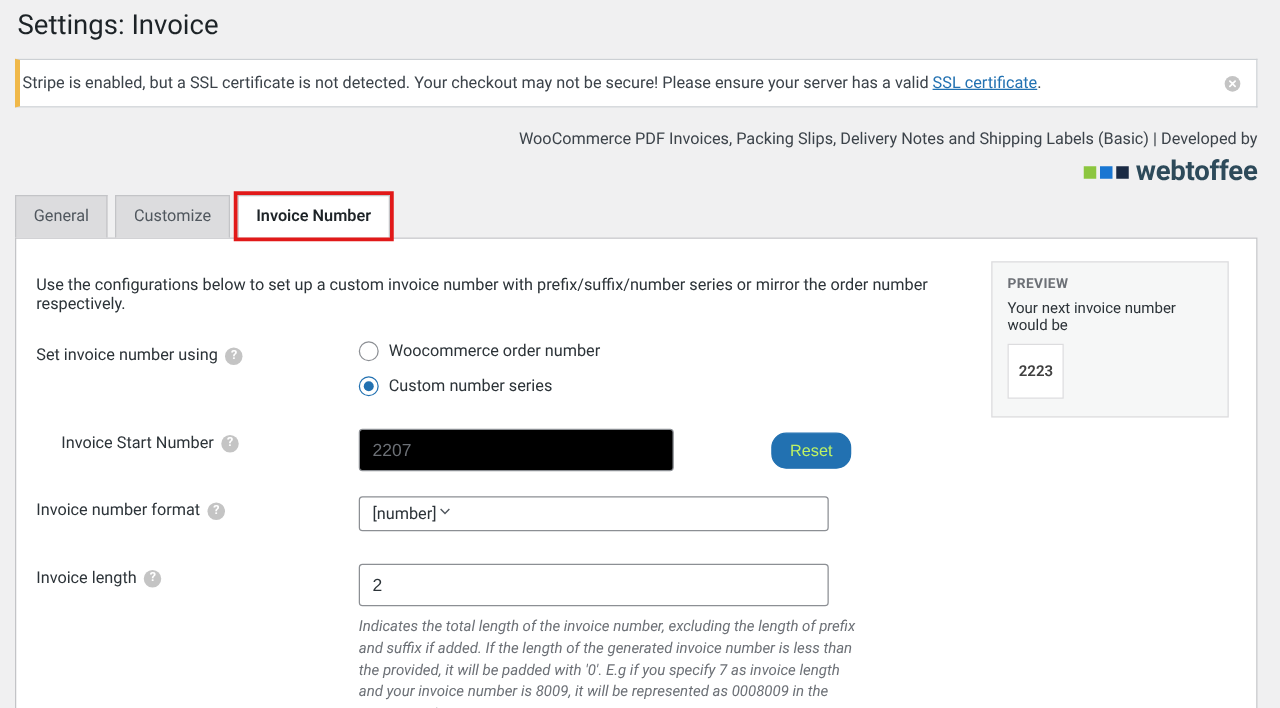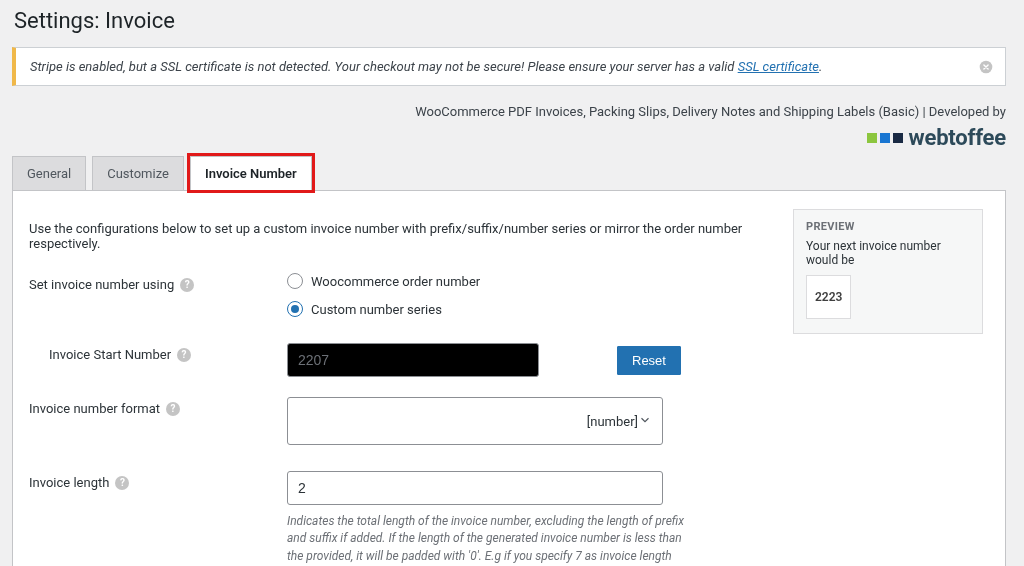--- a/index.html
+++ b/index.html
@@ -14,26 +14,25 @@
   font-size: 22px;
   font-weight: 400;
   color: #1d2327;
   margin-bottom: 14px;
   padding-left: 2px;
 }
 .alert-bar {
   background: #fff;
   border: 1px solid #ccd0d4;
   border-left: 4px solid #f0b849;
-  padding: 11px 14px;
+  padding: 11px 2px;
   margin-bottom: 18px;
   position: relative;
   font-size: 13px;
   color: #3c434a;
-  font-style: italic;
 }
 .alert-bar a { color: #2271b1; text-decoration: underline; }
 .alert-close {
   position: absolute;
   right: 10px;
   top: 50%;
   transform: translateY(-50%);
   width: 18px; height: 18px;
   color: #7c7f83;
   cursor: pointer;
@@ -128,26 +127,26 @@
 .radio.checked { border-color:#2271b1; }
 .radio.checked::after { content:""; width:8px; height:8px; border-radius:50%; background:#2271b1; display:block;}
 
 .start-row { display:flex; align-items:center; gap:78px; }
 .text-input {
   border:1px solid #8c8f94; border-radius:3px; padding:6px 10px;
   font-size:14px; color:#2c3338; width:252px; height:34px;
 }
 .text-input.disabled { background:#000000; color:#6c7076; }
 .btn {
-  background:#2271b1; color:#ffffff; border:1px solid #2271b1; border-radius:1px;
+  background:#2271b1; color:#bef264; border:1px solid #2271b1; border-radius:12px;
   padding:6px 14px; font-size:13px; cursor:pointer;
 }
 .select-wrap {
-  border:1px solid #8c8f94; border-radius:3px; height:48px; width:376px;
-  display:flex; align-items:center; justify-content:flex-end; padding:0 10px;
+  border:1px solid #8c8f94; border-radius:3px; height:28px; width:376px;
+  display:flex; align-items:center; justify-content:flex-start; padding:0 10px;
   background:#fff; cursor:pointer;
 }
 .select-wrap .chev { color:#50575e; }
 .select-wrap .chev svg { width:14px; height:14px; }
 
 .helper-text {
   font-size: 12px; color:#6c7076; font-style: italic; line-height:1.45;
   width: 400px; margin-top:8px;
 }
 

